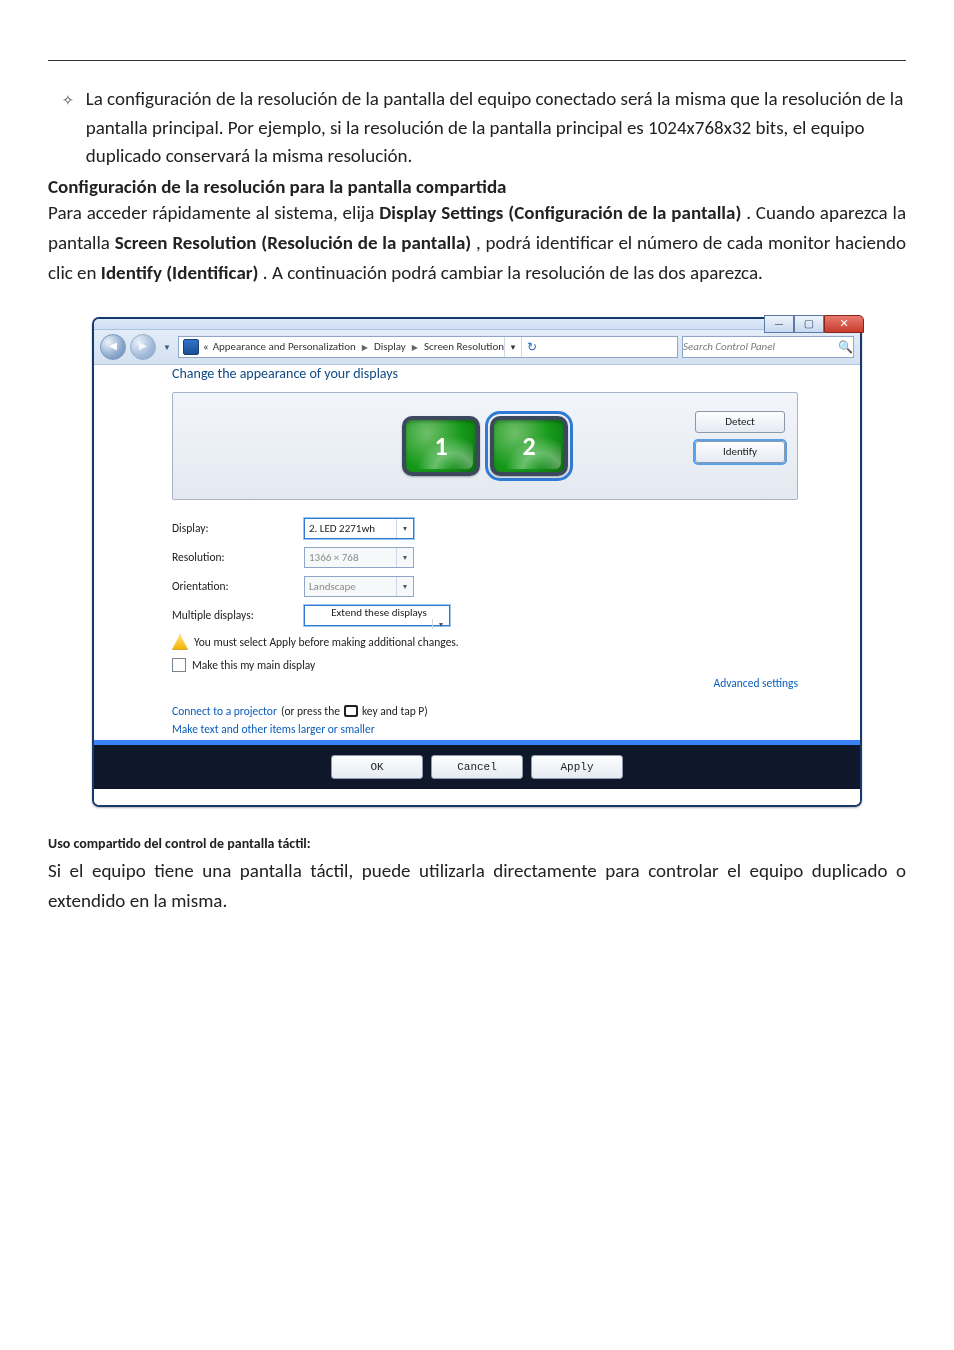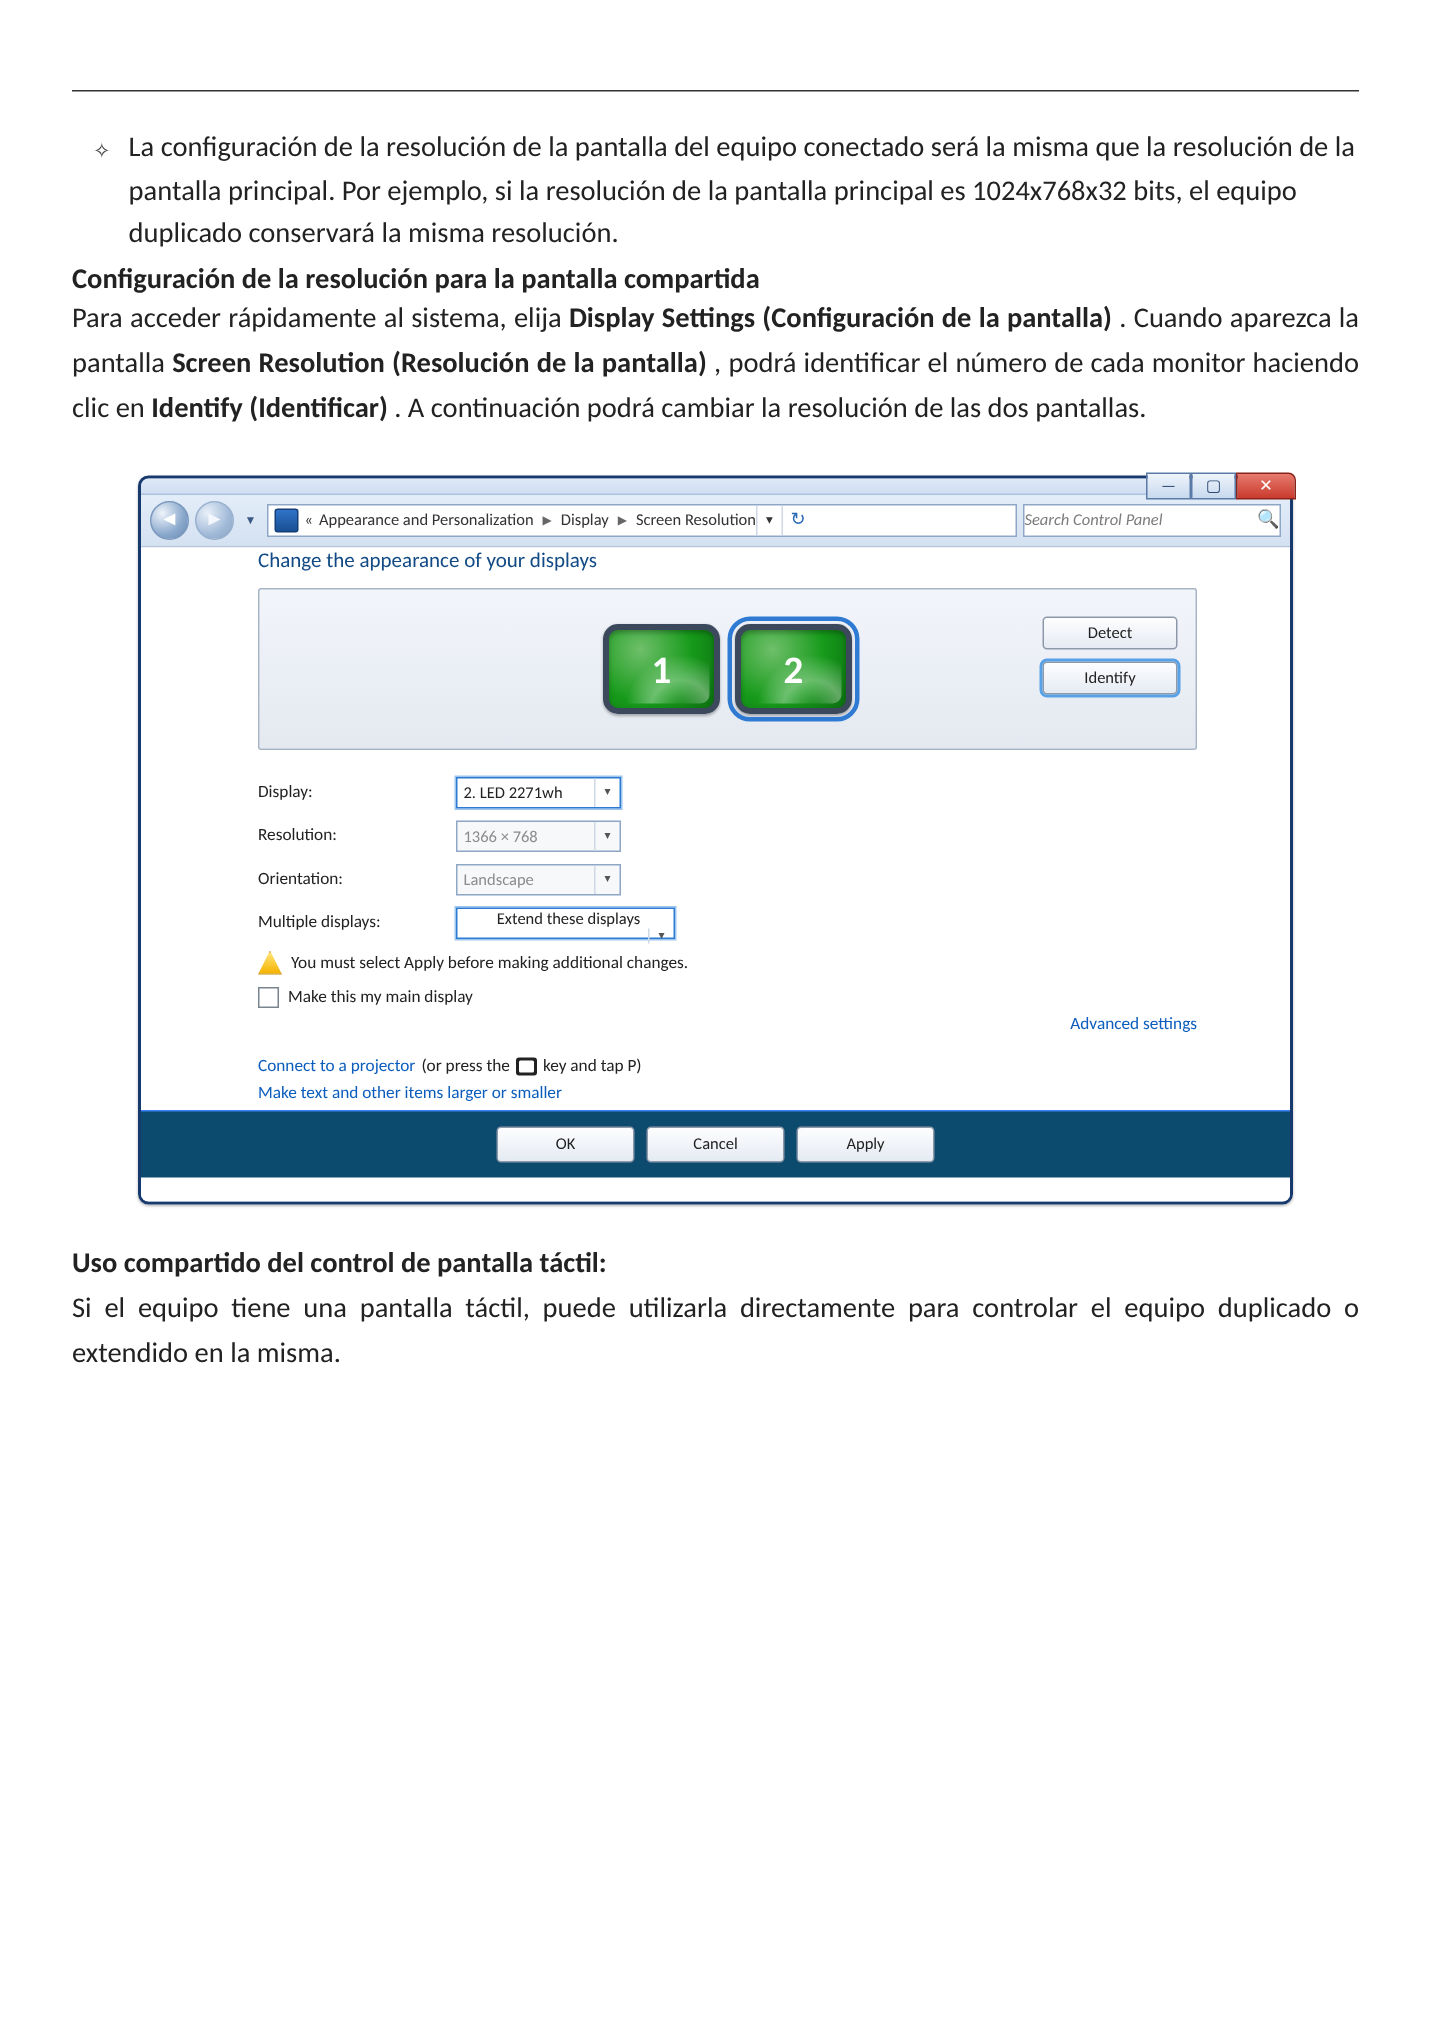--- a/index.html
+++ b/index.html
@@ -309,29 +309,29 @@
   .linkrow .blk { color:#222; }
   .keyicon {
     width:14px;height:12px;
     background:#222;border-radius:2px;display:inline-block;position:relative;
   }
   .keyicon:before{
     content:""; position:absolute; inset:2px; background:#fff;border-radius:1px;
   }
 
   .bottombar {
-    border-top:1px solid #3b82f6;
-    background:#0c4a6e;
+    border-top:5px solid #3b82f6;
+    background:#0f172a;
     padding: 10px 0;
-    display:flex;justify-content:center;gap:8px;
+    display:flex;justify-content:center;gap:8px;font-family:Liberation Mono, monospace;
   }
   .btn.big { min-width:70px;height:22px; }
 
   .post-section-title {
-    font-weight:700;font-size:19px;margin-top:10px;margin-bottom:4px;
+    font-weight:700;font-size:14px;margin-top:10px;margin-bottom:4px;
   }
 </style>
 </head>
 <body>
 
 <div class="page">
   <div class="hr-top"></div>
 
   <div class="bullet-block">
     <div class="diamond">✧</div>
@@ -340,21 +340,21 @@
 
   <div class="section-title">Configuración de la resolución para la pantalla compartida</div>
 
   <div class="para">
     <span>Para acceder rápidamente al sistema, elija </span>
     <span class="bold">Display Settings (Configuración de la pantalla)</span>
     <span>. Cuando aparezca la pantalla </span>
     <span class="bold">Screen Resolution (Resolución de la pantalla)</span>
     <span>, podrá identificar el número de cada monitor haciendo clic en </span>
     <span class="bold">Identify (Identificar)</span>
-    <span>. A continuación podrá cambiar la resolución de las dos pantallas.</span>
+    <span>. A continuación podrá cambiar la resolución de las dos aparezca.</span>
   </div>
 
   <div class="winwrap">
 
     <div class="captionbtns">
       <div class="capbtn min">—</div>
       <div class="capbtn max">▢</div>
       <div class="capbtn close">✕</div>
     </div>
 

